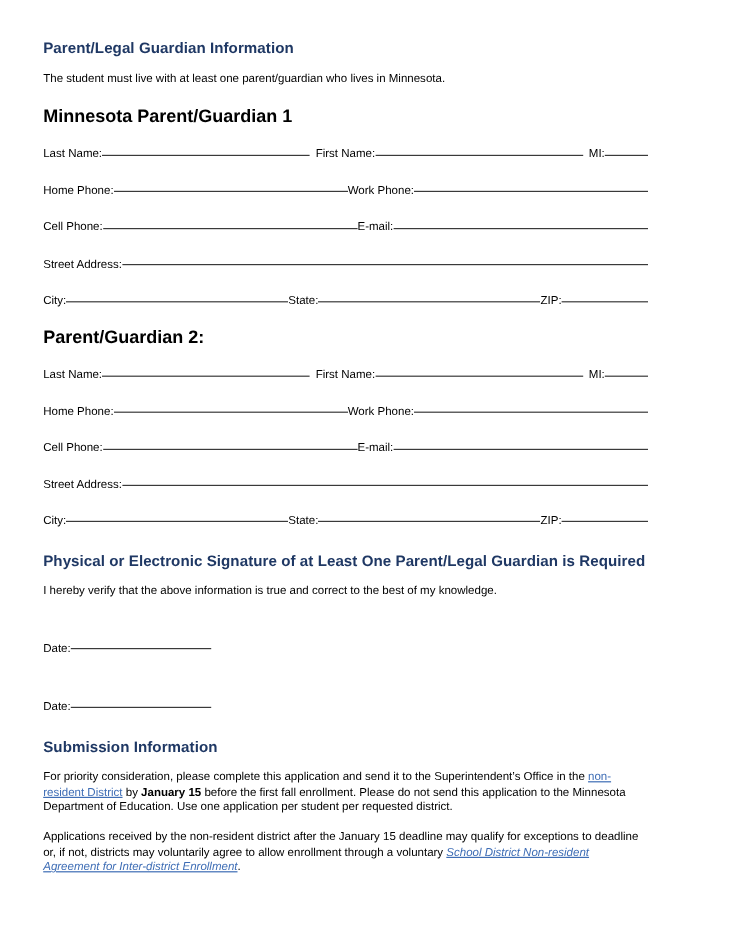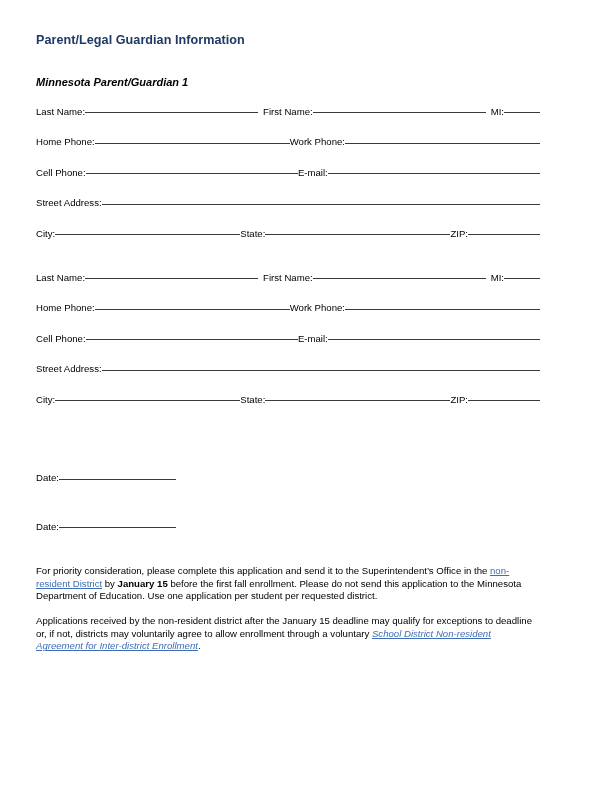--- a/index.html
+++ b/index.html
@@ -39,26 +39,25 @@
 
   p.body-text {
     font-size: 9.6px;
     line-height: 1.32;
     margin: 0;
     padding: 0;
     color: #000000;
     text-align: left;
   }
   .subheading {
-    font-size: 11px;
+    font-size: 15px;
     font-weight: bold;
     color: #000000;
     margin: 0;
     line-height: 1.2;
-    font-style: italic;
   }
 
   
   .field-row {
     display: flex;
     align-items: baseline;
     font-size: 9.6px;
     line-height: 1.25;
     white-space: nowrap;
   }
@@ -97,20 +96,21 @@
 </head>
 <body>
 
 <div class="page">
   <div class="content">
 
     <h2 class="section-heading">Parent/Legal Guardian Information</h2>
 
     <div class="gap-after-h2"></div>
 
+    <p class="body-text">The student must live with at least one parent/guardian who lives in Minnesota.</p>
 
     <div class="vs-16"></div>
 
     <div class="subheading">Minnesota Parent/Guardian 1</div>
 
     <div class="vs-16"></div>
 
     <div class="field-row">
       <span class="field-label">Last Name:</span>
       <span class="rule"></span>
@@ -153,20 +153,21 @@
       <span class="field-label">City:</span>
       <span class="rule"></span>
       <span class="field-label">State:</span>
       <span class="rule"></span>
       <span class="field-label">ZIP:</span>
       <span class="rule fixed-zip"></span>
     </div>
 
     <div class="vs-16"></div>
 
+    <div class="subheading">Parent/Guardian 2:</div>
 
     <div class="vs-16"></div>
 
     <div class="field-row">
       <span class="field-label">Last Name:</span>
       <span class="rule"></span>
       <span class="spacer-sm"></span>
       <span class="field-label">First Name:</span>
       <span class="rule"></span>
       <span class="spacer-sm"></span>
@@ -205,23 +206,25 @@
       <span class="field-label">City:</span>
       <span class="rule"></span>
       <span class="field-label">State:</span>
       <span class="rule"></span>
       <span class="field-label">ZIP:</span>
       <span class="rule fixed-zip"></span>
     </div>
 
     <div class="vs-20"></div>
 
+    <h2 class="section-heading">Physical or Electronic Signature of at Least One Parent/Legal Guardian is Required</h2>
 
     <div class="gap-after-h2b"></div>
 
+    <p class="body-text">I hereby verify that the above information is true and correct to the best of my knowledge.</p>
 
     <div class="vs-16"></div>
 
 
     <div class="vs-18"></div>
 
     <div class="field-row">
       <span class="field-label">Date:</span>
       <span class="rule fixed-date"></span>
     </div>
@@ -231,20 +234,21 @@
 
     <div class="vs-18"></div>
 
     <div class="field-row">
       <span class="field-label">Date:</span>
       <span class="rule fixed-date"></span>
     </div>
 
     <div class="vs-20"></div>
 
+    <h2 class="section-heading">Submission Information</h2>
 
     <div class="gap-after-h2b"></div>
 
     <p class="body-text">
       <span>For priority consideration, please complete this application and send it to the Superintendent’s Office in the </span><a class="doclink" href="#">non-resident District</a><span> by </span><span class="bold">January 15</span><span> before the first fall enrollment. Please do not send this application to the Minnesota Department of Education. Use one application per student per requested district.</span>
     </p>
 
     <div class="vs-12"></div>
 
     <p class="body-text">

